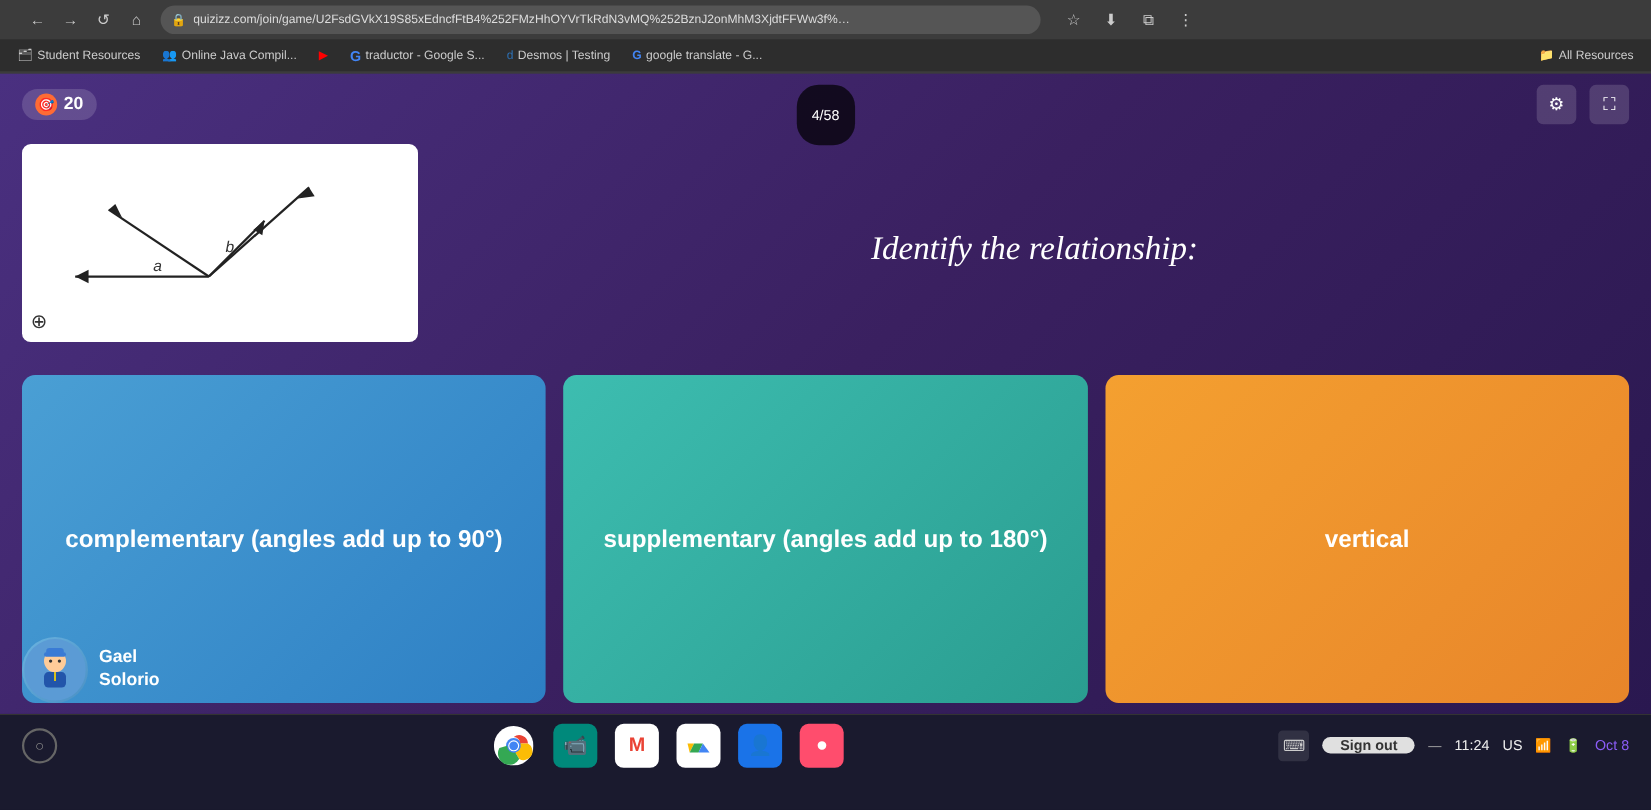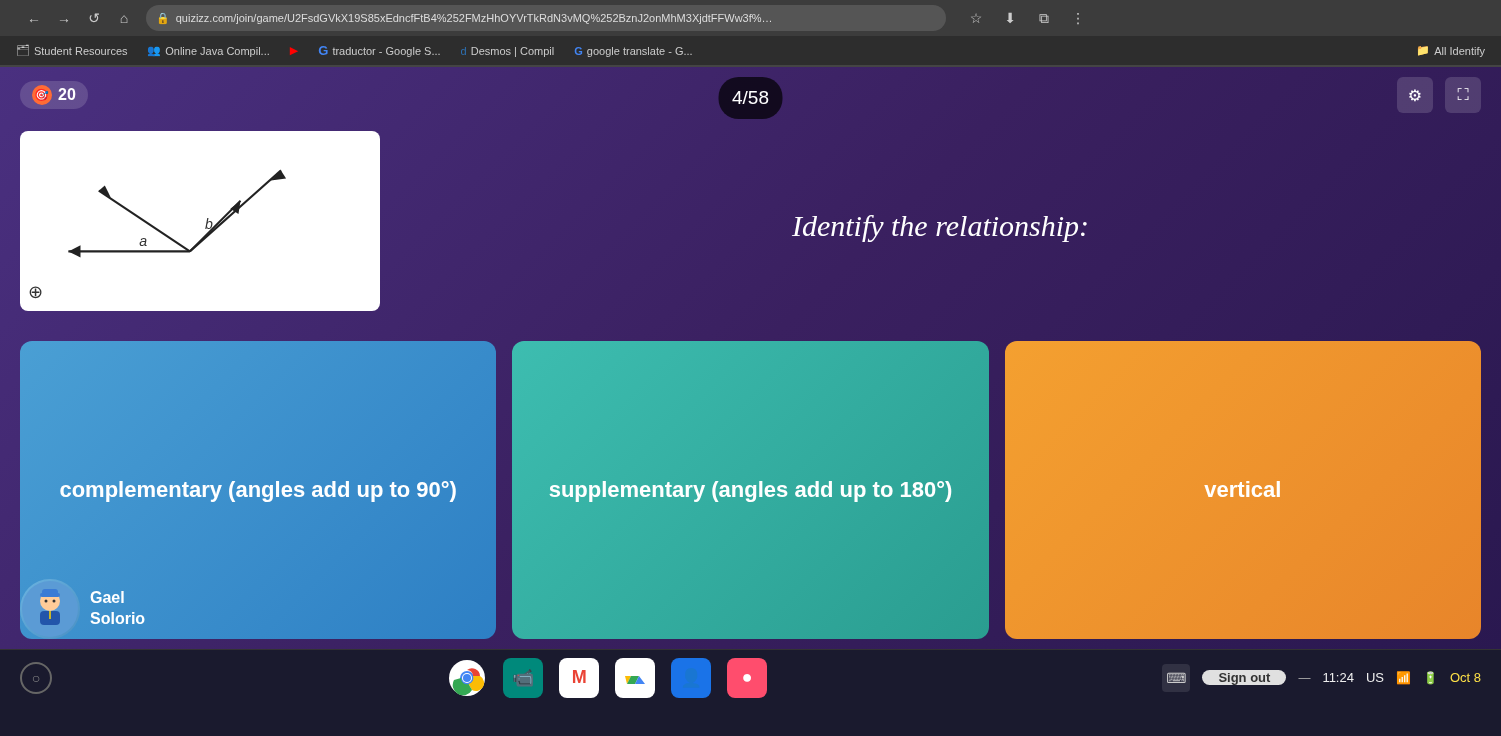--- a/index.html
+++ b/index.html
@@ -150,22 +150,22 @@
     }
 
     .progress-badge {
       position: absolute;
       top: 10px;
       left: 50%;
       transform: translateX(-50%);
       background: rgba(0,0,0,0.7);
       color: #fff;
       border-radius: 20px;
-      padding: 10px 14px;
-      font-size: 19px;
+      padding: 20px 14px;
+      font-size: 13px;
     }
 
     .question-area {
       display: flex;
       gap: 20px;
       margin-top: 10px;
       flex: 0 0 auto;
       height: 190px;
     }
 
@@ -403,30 +403,30 @@
     </span>
     <span class="bookmark-item">
       <span style="color:#ff0000;">▶</span>
     </span>
     <span class="bookmark-item">
       <span style="color:#4285f4;font-weight:bold;font-size:13px;">G</span>
       <span>traductor - Google S...</span>
     </span>
     <span class="bookmark-item">
       <span style="color:#2d70b3;">d</span>
-      <span>Desmos | Compil</span>
+      <span>Desmos | Testing</span>
     </span>
     <span class="bookmark-item">
       <span style="color:#4285f4;font-weight:bold;">G</span>
       <span>google translate - G...</span>
     </span>
     <span style="flex:1"></span>
     <span class="bookmark-item">
       <span>📁</span>
-      <span>All Identify</span>
+      <span>All Resources</span>
     </span>
   </div>
 </div>
 
 <div class="quiz-container">
 
   <div class="progress-badge">
     <span>4/58</span>
   </div>
 
@@ -561,15 +561,15 @@
   </div>
 
   <div class="taskbar-right">
     <div class="taskbar-icon-small">⌨</div>
     <button class="sign-out-btn">Sign out</button>
     <span style="color:#aaa;cursor:pointer;">—</span>
     <span style="font-size:13px;color:#eee;text-align:right;">11:24</span>
     <span style="font-size:13px;color:#eee;">US</span>
     <span>📶</span>
     <span>🔋</span>
-    <span style="font-size:13px;color:#fde047;">Oct 8</span>
+    <span style="font-size:13px;color:#8b5cf6;">Oct 8</span>
   </div>
 </div>
 
 </body></html>

